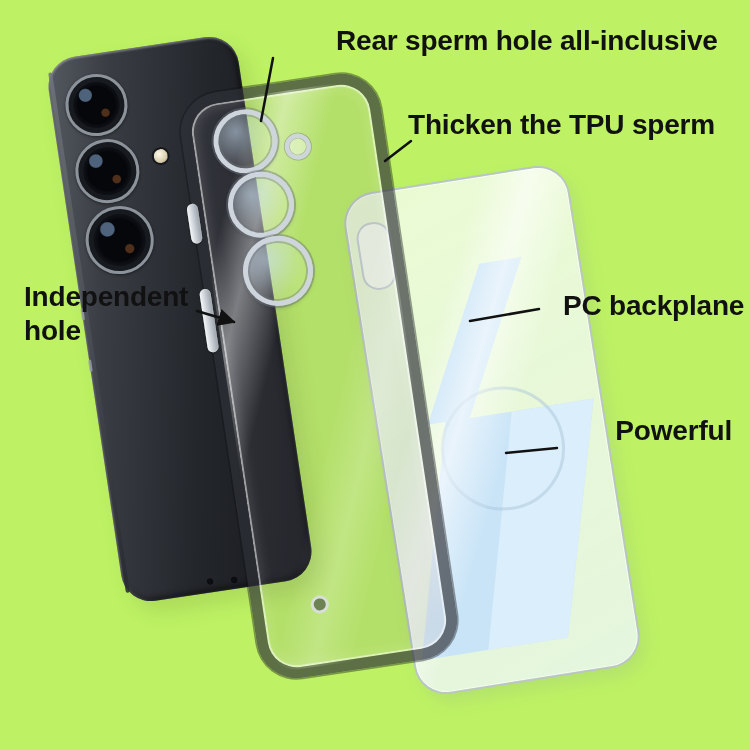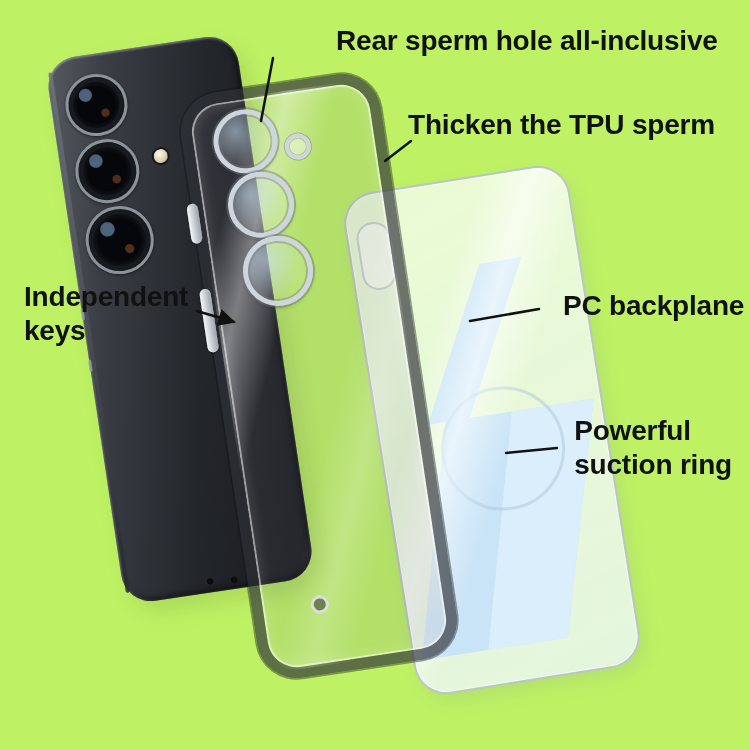--- a/index.html
+++ b/index.html
@@ -177,23 +177,22 @@
     <path d="M539,309 L470,321"></path>
     <path d="M557,448 L506,453"></path>
   </svg>
 
   <div class="callout" style="left:336px; top:24px;">Rear sperm hole all-inclusive</div>
 
   <div class="callout" style="left:408px; top:108px;">Thicken the TPU sperm</div>
 
   <div class="callout" style="left:24px; top:280px;">
     <span>Independent</span><br>
-    <span>keys</span>
+    <span>hole</span>
   </div>
 
   <div class="callout" style="left:563px; top:289px;">PC backplane</div>
 
   <div class="callout right" style="right:18px; top:414px;">
     <span>Powerful</span><br>
-    <span>suction ring</span>
   </div>
 
 </div>
 
 </body></html>

